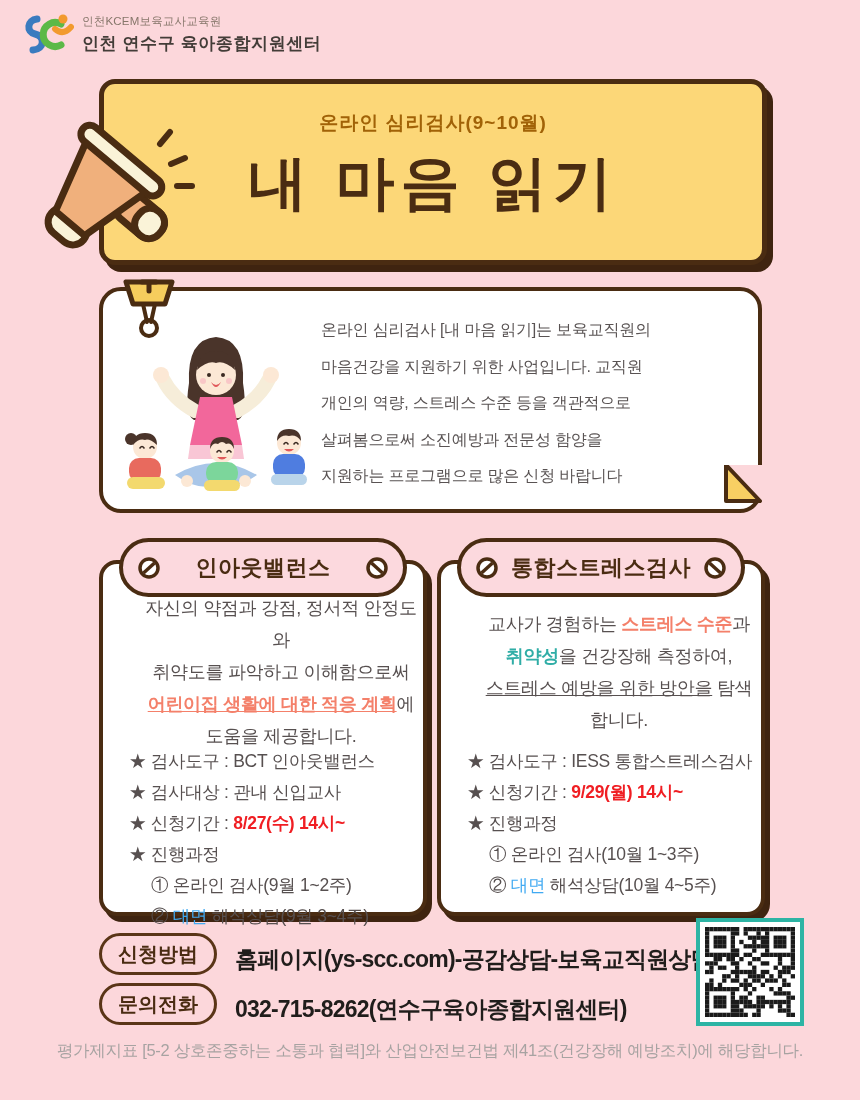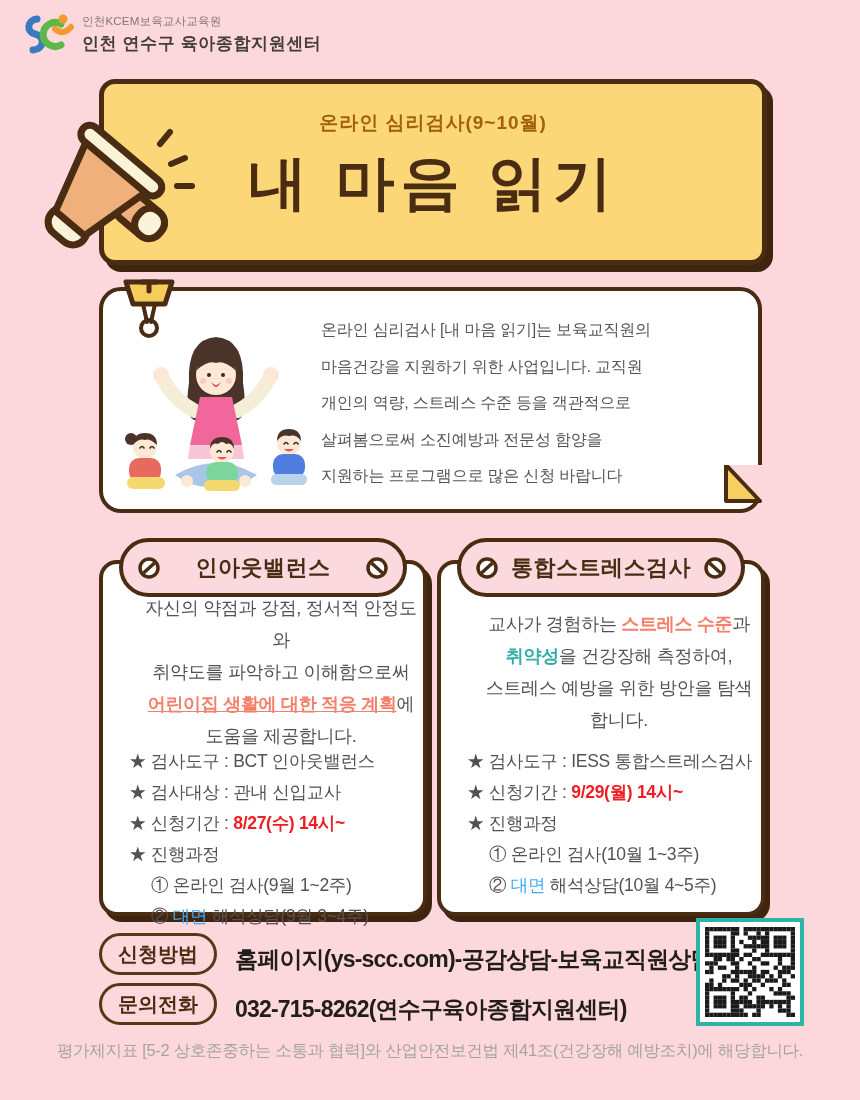--- a/index.html
+++ b/index.html
@@ -56,21 +56,21 @@
   .pill-title{flex:1;text-align:center;font-size:22px;font-weight:bold;color:#4a2c12;letter-spacing:0.5px;}
   .screw{width:24px;height:24px;flex:0 0 auto;}
   .screw.mir{transform:scaleX(-1);}
   .card-desc{
     height:140px;margin-top:38px;display:flex;flex-direction:column;justify-content:center;
     text-align:center;font-size:18px;line-height:32px;color:#575050;letter-spacing:-0.3px;padding-left:36px;
   }
   .coral{color:#f4806a;font-weight:bold;}
   .coral-u{color:#f4806a;font-weight:bold;text-decoration:underline;}
   .teal{color:#2fada6;font-weight:bold;text-align:center;}
-  .uline{}
+  .uline{text-decoration:underline;}
   .card-items{
     margin:4px 0 0 26px;font-size:17.5px;line-height:31px;color:#575050;
     text-align:left;letter-spacing:-0.3px;
   }
   .card-items .sub{margin-left:22px;}
   .red{color:#f01e23;font-weight:bold;}
   .blue{color:#41aaf2;}
 
   
   .contact-row{position:absolute;left:99px;display:flex;align-items:flex-end;gap:18px;}

